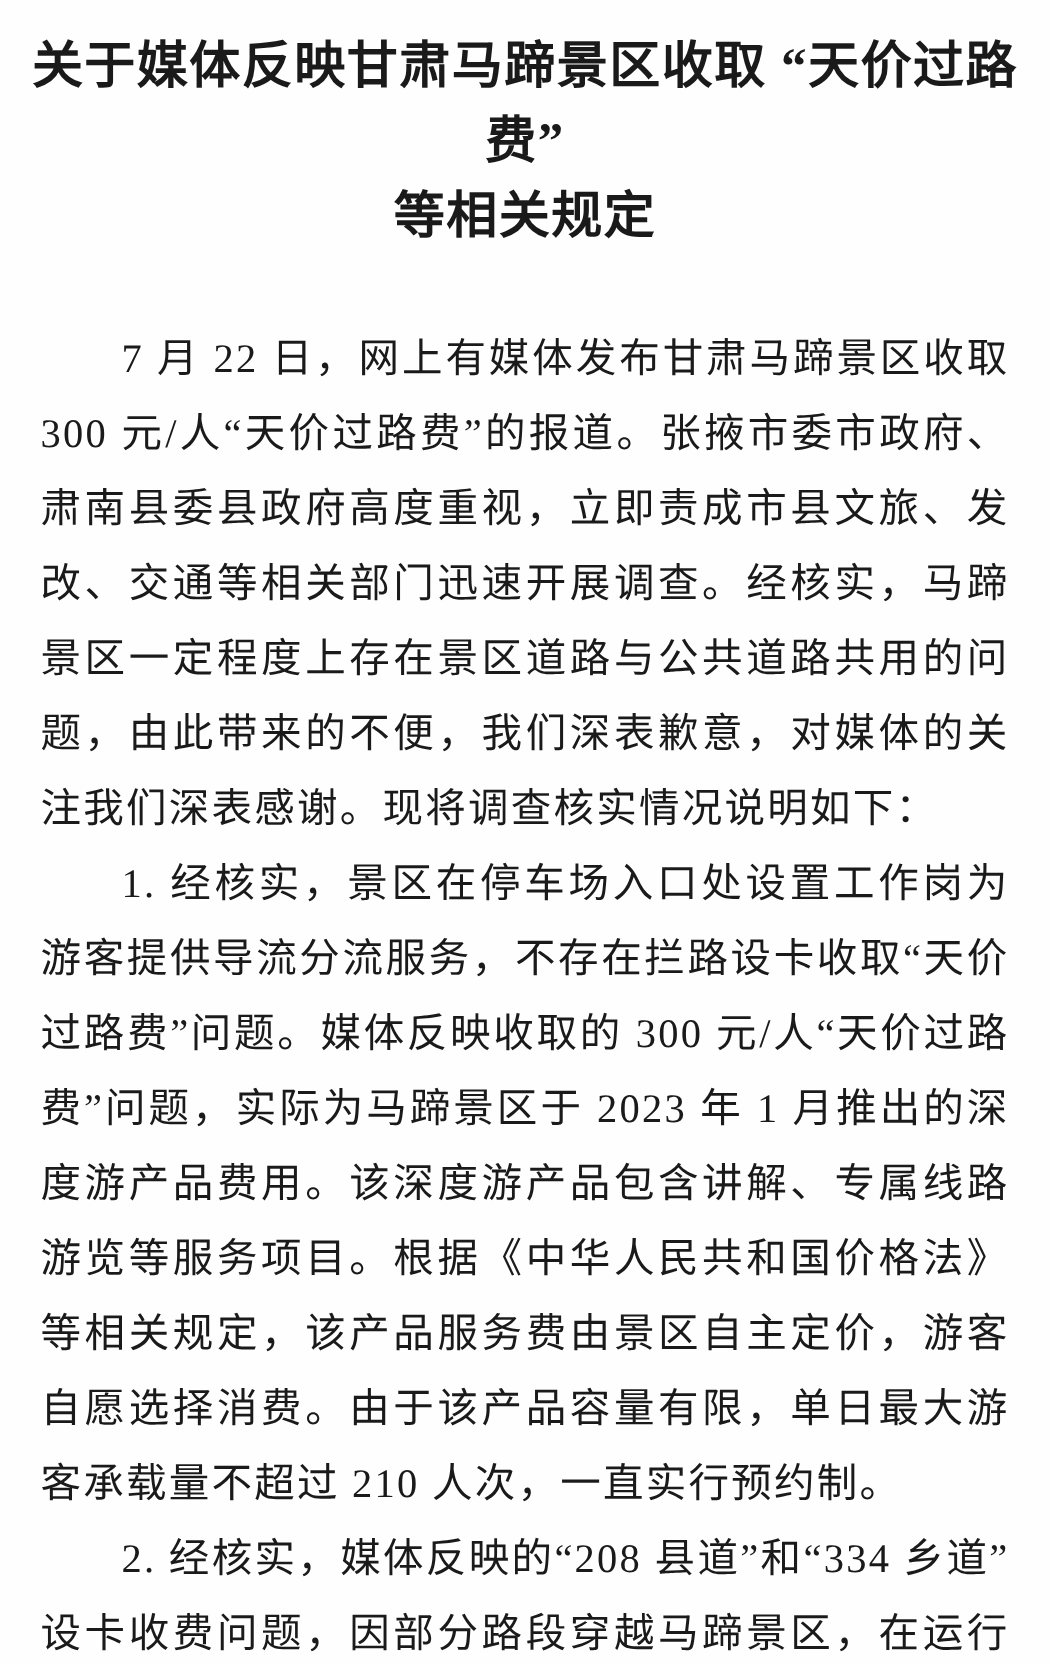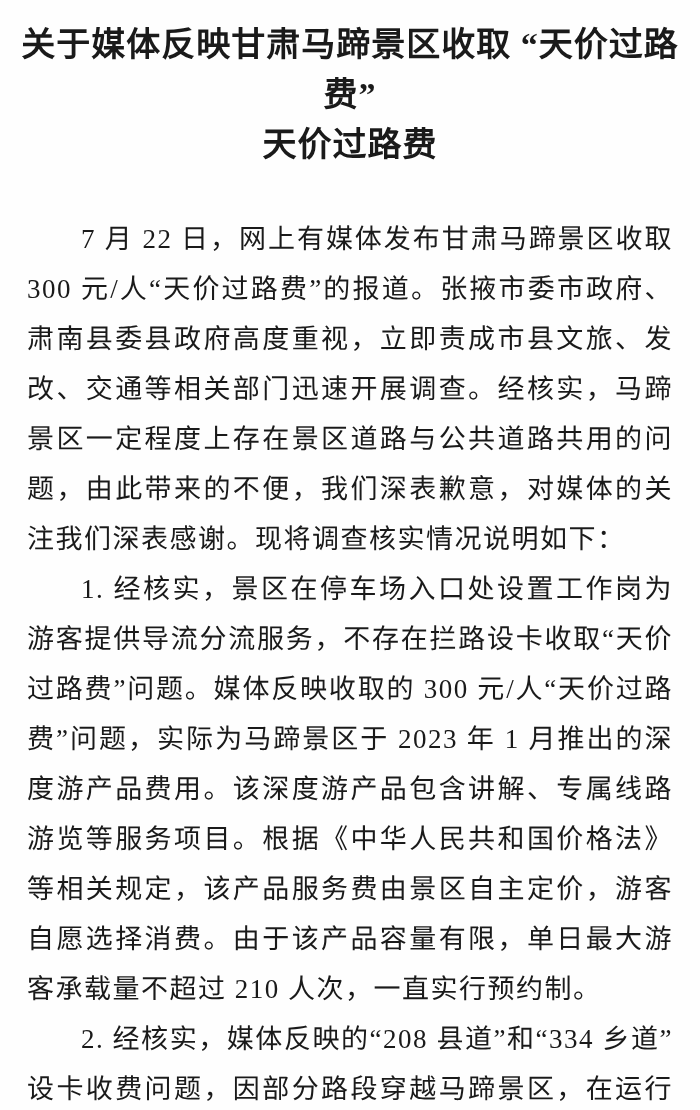--- a/index.html
+++ b/index.html
@@ -46,21 +46,21 @@
   .doc-body p.justify-last {
     text-align-last: justify;
   }
 </style>
 </head>
 <body>
 
 <div class="page">
   <h1 class="doc-title">
     <span class="title-line">关于媒体反映甘肃马蹄景区收取 “天价过路费”</span>
-    <span class="title-line">天价过路费</span>
+    <span class="title-line">等相关规定</span>
   </h1>
 
   <div class="doc-body">
     <p>7 月 22 日，网上有媒体发布甘肃马蹄景区收取 300 元/人“天价过路费”的报道。张掖市委市政府、肃南县委县政府高度重视，立即责成市县文旅、发改、交通等相关部门迅速开展调查。经核实，马蹄景区一定程度上存在景区道路与公共道路共用的问题，由此带来的不便，我们深表歉意，对媒体的关注我们深表感谢。现将调查核实情况说明如下：</p>
     <p>1. 经核实，景区在停车场入口处设置工作岗为游客提供导流分流服务，不存在拦路设卡收取“天价过路费”问题。媒体反映收取的 300 元/人“天价过路费”问题，实际为马蹄景区于 2023 年 1 月推出的深度游产品费用。该深度游产品包含讲解、专属线路游览等服务项目。根据《中华人民共和国价格法》等相关规定，该产品服务费由景区自主定价，游客自愿选择消费。由于该产品容量有限，单日最大游客承载量不超过 210 人次，一直实行预约制。</p>
     <p class="justify-last">2. 经核实，媒体反映的“208 县道”和“334 乡道”设卡收费问题，因部分路段穿越马蹄景区，在运行过程中，非观光人员可正常通行，不收取任何费用；对于旅游观光人</p>
   </div>
 </div>
 
 </body></html>

